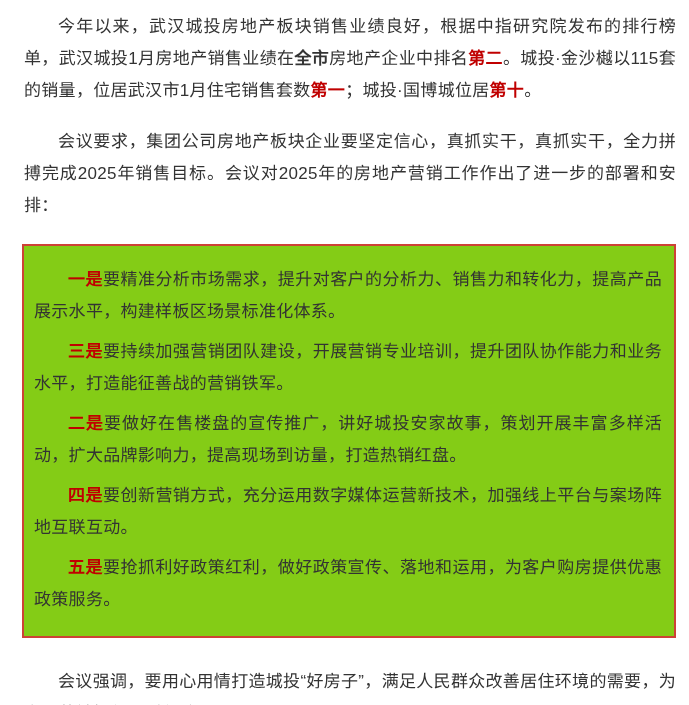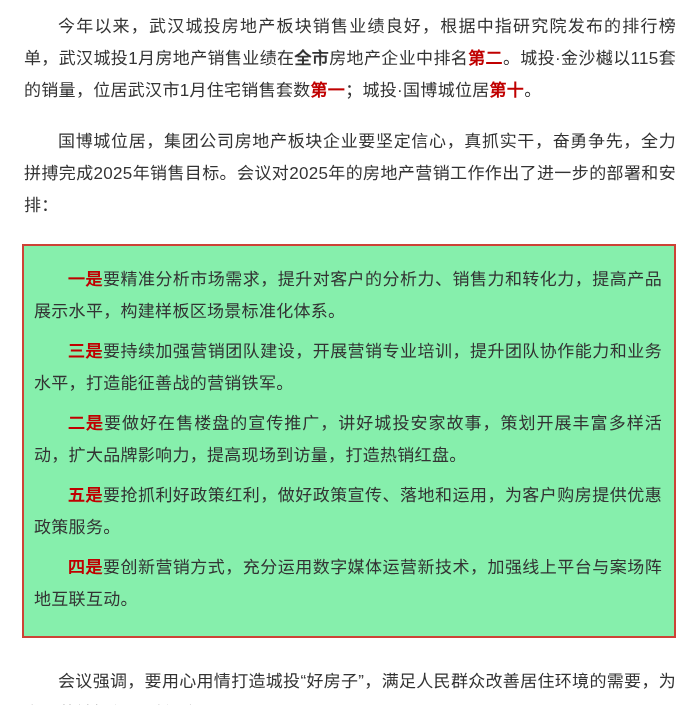--- a/index.html
+++ b/index.html
@@ -32,21 +32,21 @@
   }
   .red {
     color: #c00000;
     font-weight: 700;
   }
   .highlight-box {
     box-sizing: border-box;
     border: 2px solid #cd4236;
     margin: 22px 0 28px -2px;
     padding: 18px 12px 20px 10px;
-    background: #86efac;
+    background: #84cc16;
   }
   .highlight-box .item {
     margin: 0 0 8px 0;
     text-indent: 2em;
   }
   .highlight-box .item:last-child {
     margin-bottom: 0;
   }
   .closing {
     margin: 16px 0 10px 0;
@@ -55,35 +55,35 @@
 </style>
 </head>
 <body>
 
 <div class="doc">
 
   <p class="para">
     <span>今年以来，武汉城投房地产板块销售业绩良好，根据中指研究院发布的排行榜单，武汉城投1月房地产销售业绩在</span><span class="bold">全市</span><span>房地产企业中排名</span><span class="red">第二</span><span>。城投·金沙樾以115套的销量，位居武汉市1月住宅销售套数</span><span class="red">第一</span><span>；城投·国博城位居</span><span class="red">第十</span><span>。</span>
   </p>
 
-  <p class="para">国博城位居，集团公司房地产板块企业要坚定信心，真抓实干，奋勇争先，全力拼搏完成2025年销售目标。会议对2025年的房地产营销工作作出了进一步的部署和安排：</p>
+  <p class="para">会议要求，集团公司房地产板块企业要坚定信心，真抓实干，真抓实干，全力拼搏完成2025年销售目标。会议对2025年的房地产营销工作作出了进一步的部署和安排：</p>
 
   <div class="highlight-box">
     <p class="item">
       <span class="red">一是</span><span>要精准分析市场需求，提升对客户的分析力、销售力和转化力，提高产品展示水平，构建样板区场景标准化体系。</span>
     </p>
     <p class="item">
       <span class="red">三是</span><span>要持续加强营销团队建设，开展营销专业培训，提升团队协作能力和业务水平，打造能征善战的营销铁军。</span>
     </p>
     <p class="item">
       <span class="red">二是</span><span>要做好在售楼盘的宣传推广，讲好城投安家故事，策划开展丰富多样活动，扩大品牌影响力，提高现场到访量，打造热销红盘。</span>
     </p>
     <p class="item">
-      <span class="red">五是</span><span>要抢抓利好政策红利，做好政策宣传、落地和运用，为客户购房提供优惠政策服务。</span>
+      <span class="red">四是</span><span>要创新营销方式，充分运用数字媒体运营新技术，加强线上平台与案场阵地互联互动。</span>
     </p>
     <p class="item">
-      <span class="red">四是</span><span>要创新营销方式，充分运用数字媒体运营新技术，加强线上平台与案场阵地互联互动。</span>
+      <span class="red">五是</span><span>要抢抓利好政策红利，做好政策宣传、落地和运用，为客户购房提供优惠政策服务。</span>
     </p>
   </div>
 
   <p class="closing">会议强调，要用心用情打造城投“好房子”，满足人民群众改善居住环境的需要，为产品营销提供品质保障。</p>
 
 </div>
 
 </body></html>

